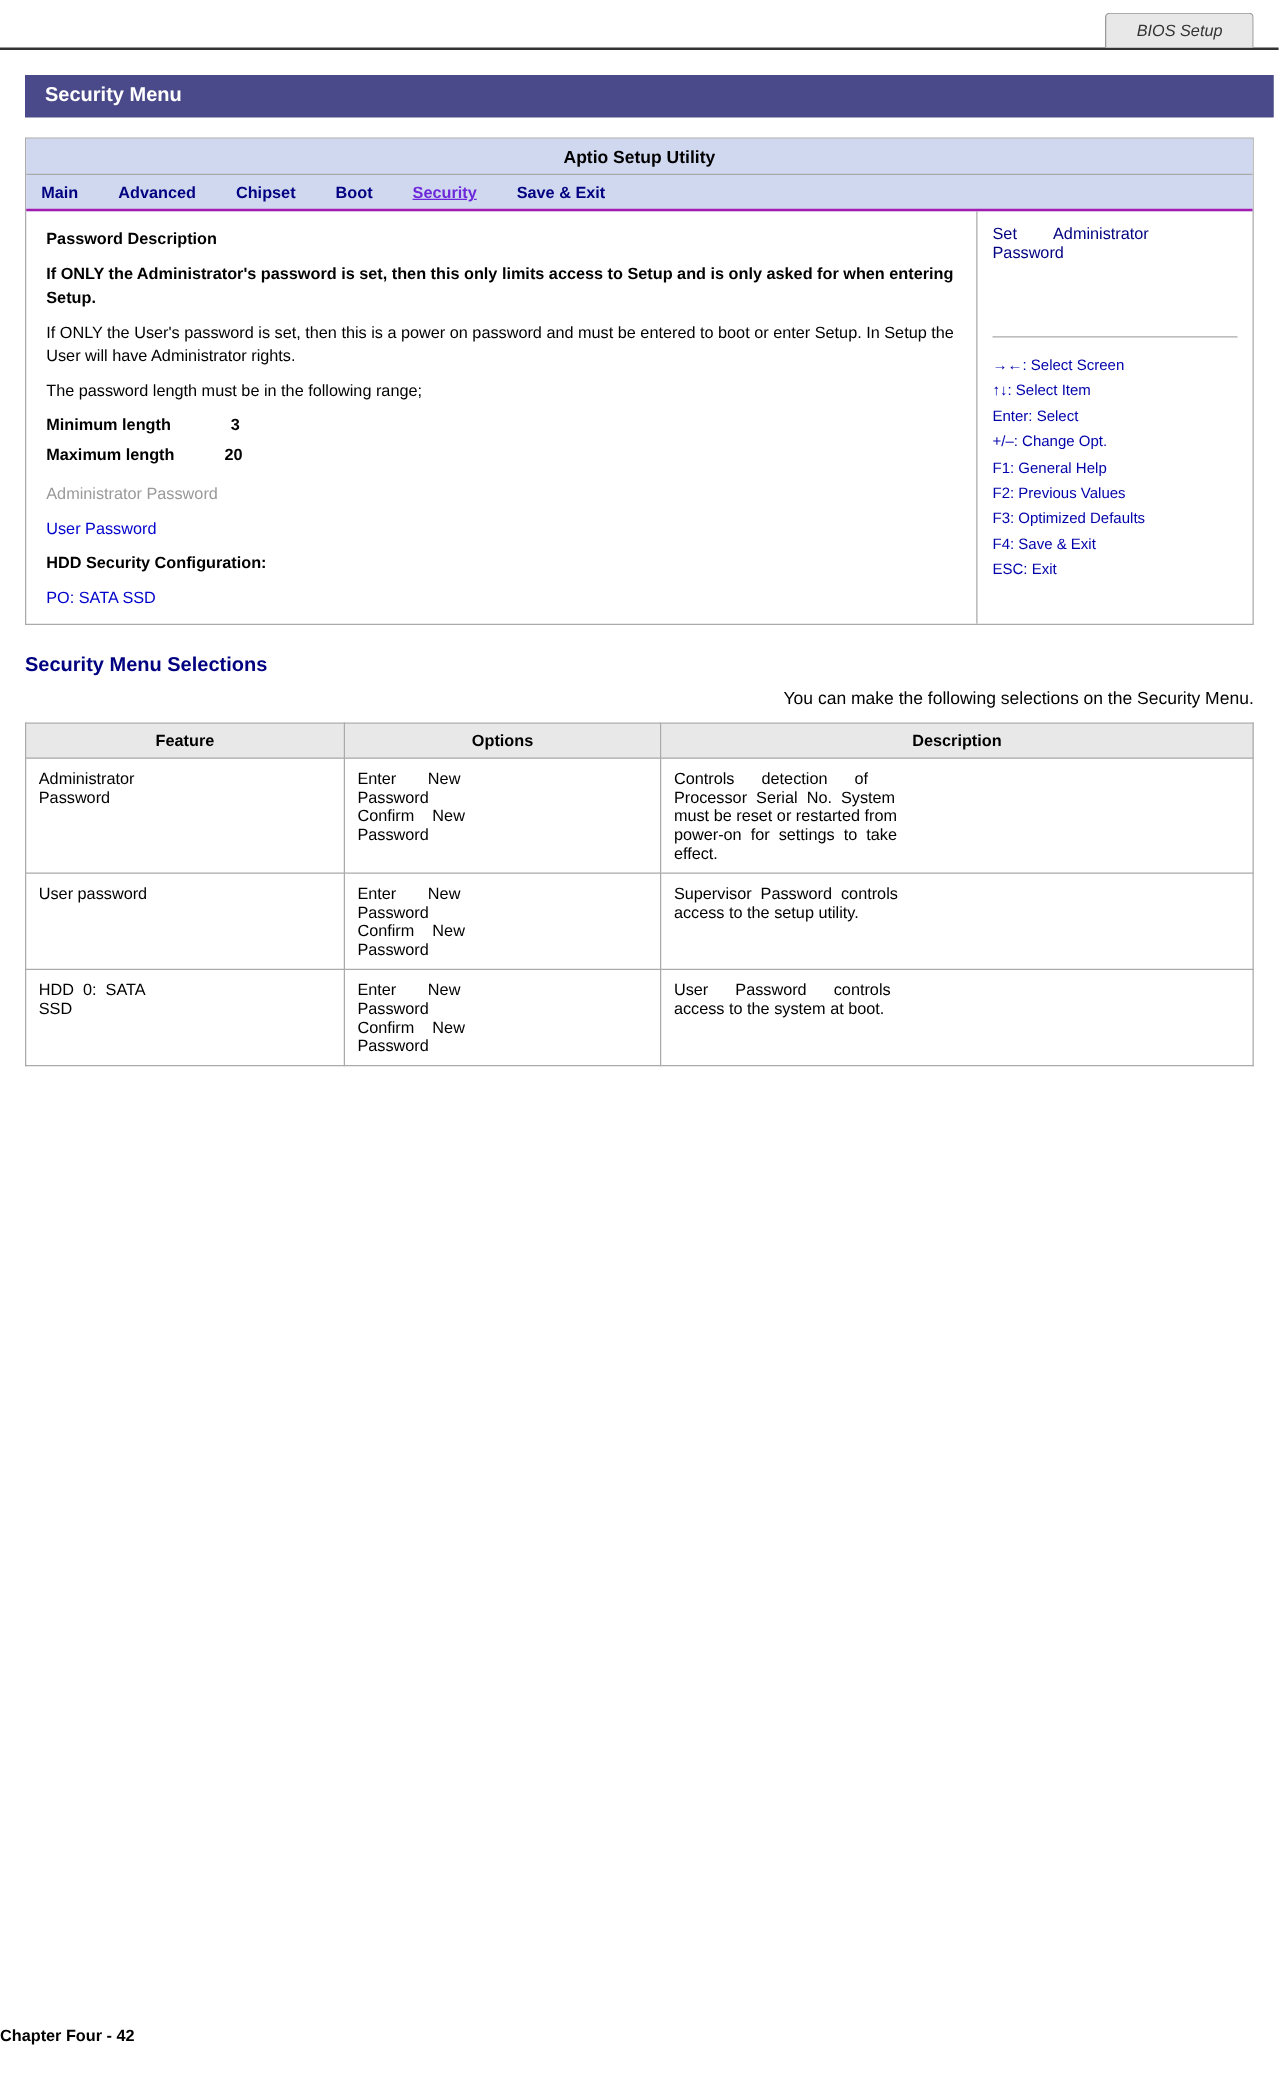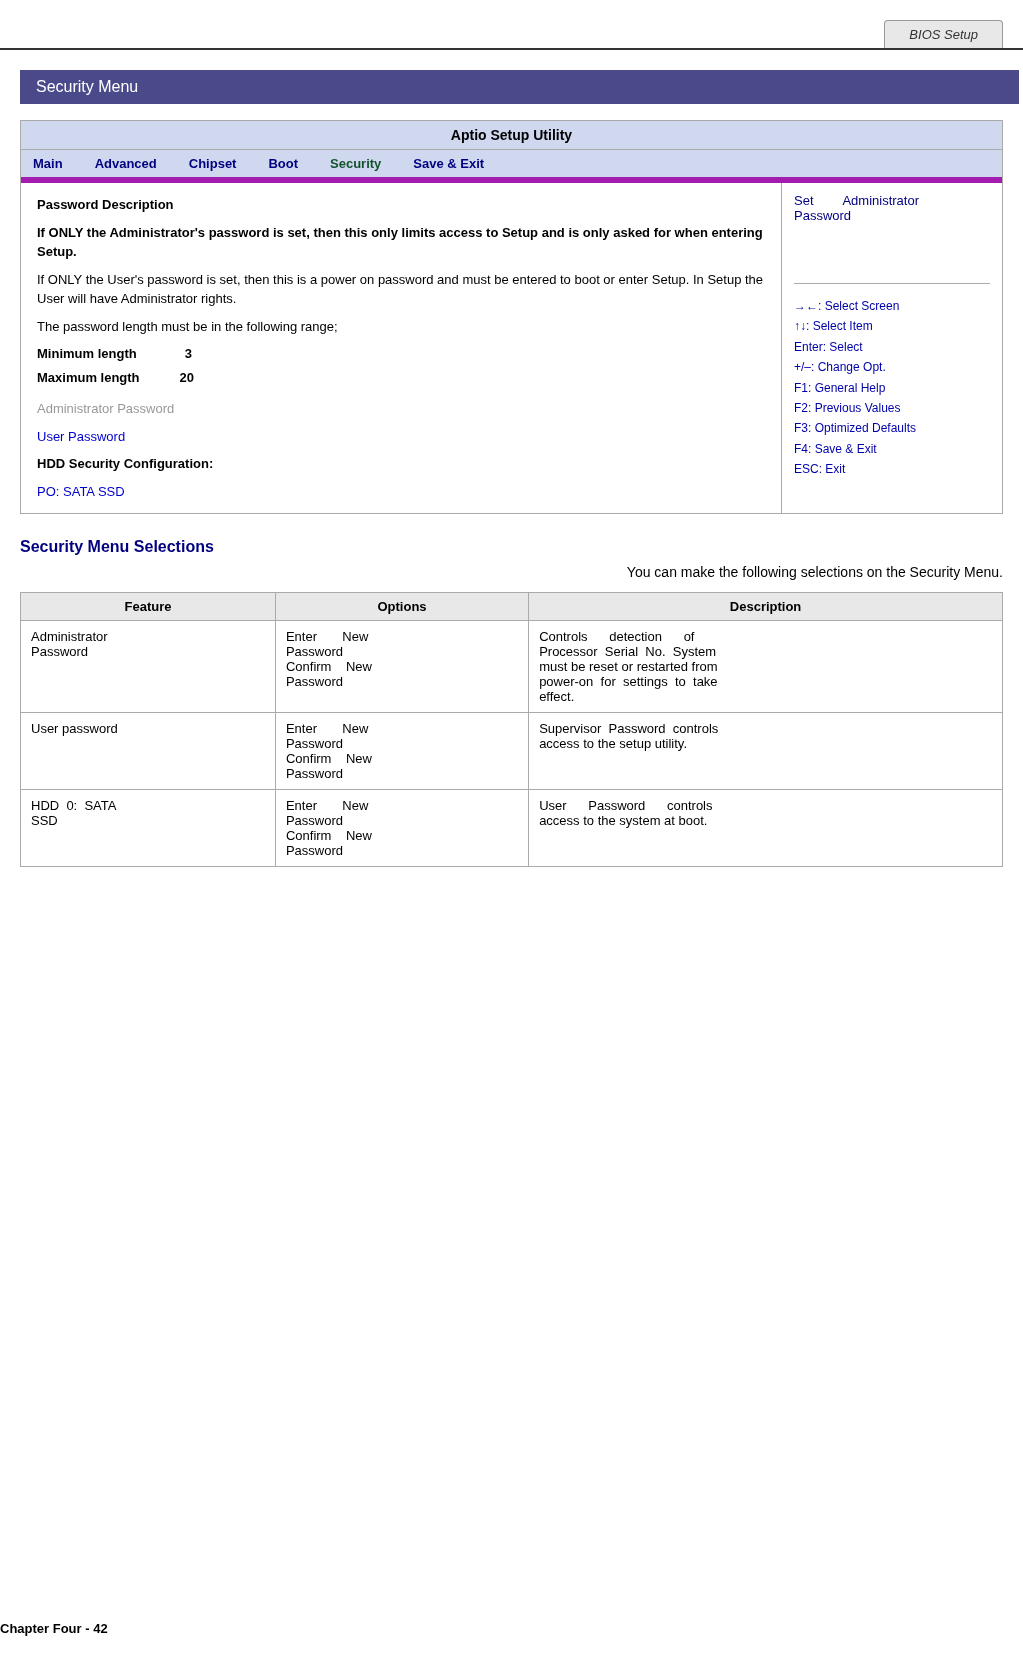--- a/index.html
+++ b/index.html
@@ -9,42 +9,42 @@
       background: #fff;
       width: 1023px;
       min-height: 1666px;
       position: relative;
     }
 
     
     .bios-tab-container {
       display: flex;
       justify-content: flex-end;
-      padding: 20px 20px 0 0;
+      padding: 10px 20px 0 0;
       border-bottom: 2px solid #333;
       margin-bottom: 0;
       text-align: center;
     }
     .bios-tab {
       background: #e8e8e8;
       border: 1px solid #999;
       border-bottom: none;
       padding: 6px 24px;
       font-size: 13px;
       font-style: italic;
       color: #333;
       border-radius: 4px 4px 0 0;
     }
 
     
     .section-title {
       background: #4a4a8a;
       color: #fff;
       font-size: 16px;
-      font-weight: normal;
+      font-weight: bold;
       padding: 8px 16px;
       margin: 20px 4px 16px 20px;
     }
 
     
     .bios-utility-wrapper {
       margin: 0 20px 24px 20px;
       border: 1px solid #aaa;
     }
 
@@ -55,32 +55,33 @@
       font-weight: bold;
       font-size: 14px;
       color: #000;
       border-bottom: 1px solid #aaa;
     }
 
     .bios-nav {
       display: flex;
       background: #d0d8f0;
       padding: 4px 8px;
-      border-bottom: 6px solid #a21caf;
+      border-bottom: 2px solid #a21caf;
       gap: 24px;
     }
     .bios-nav-item {
       font-size: 13px;
       color: #000080;
       font-weight: bold;
       cursor: pointer;
       padding: 2px 4px;
     }
     .bios-nav-item.active {
-      color: #14532d;
+      color: #6d28d9;
+      text-decoration: underline;
     }
 
     .bios-content {
       display: flex;
     }
 
     .bios-main-panel {
       flex: 1;
       padding: 12px 16px;
       border-right: 1px solid #aaa;

